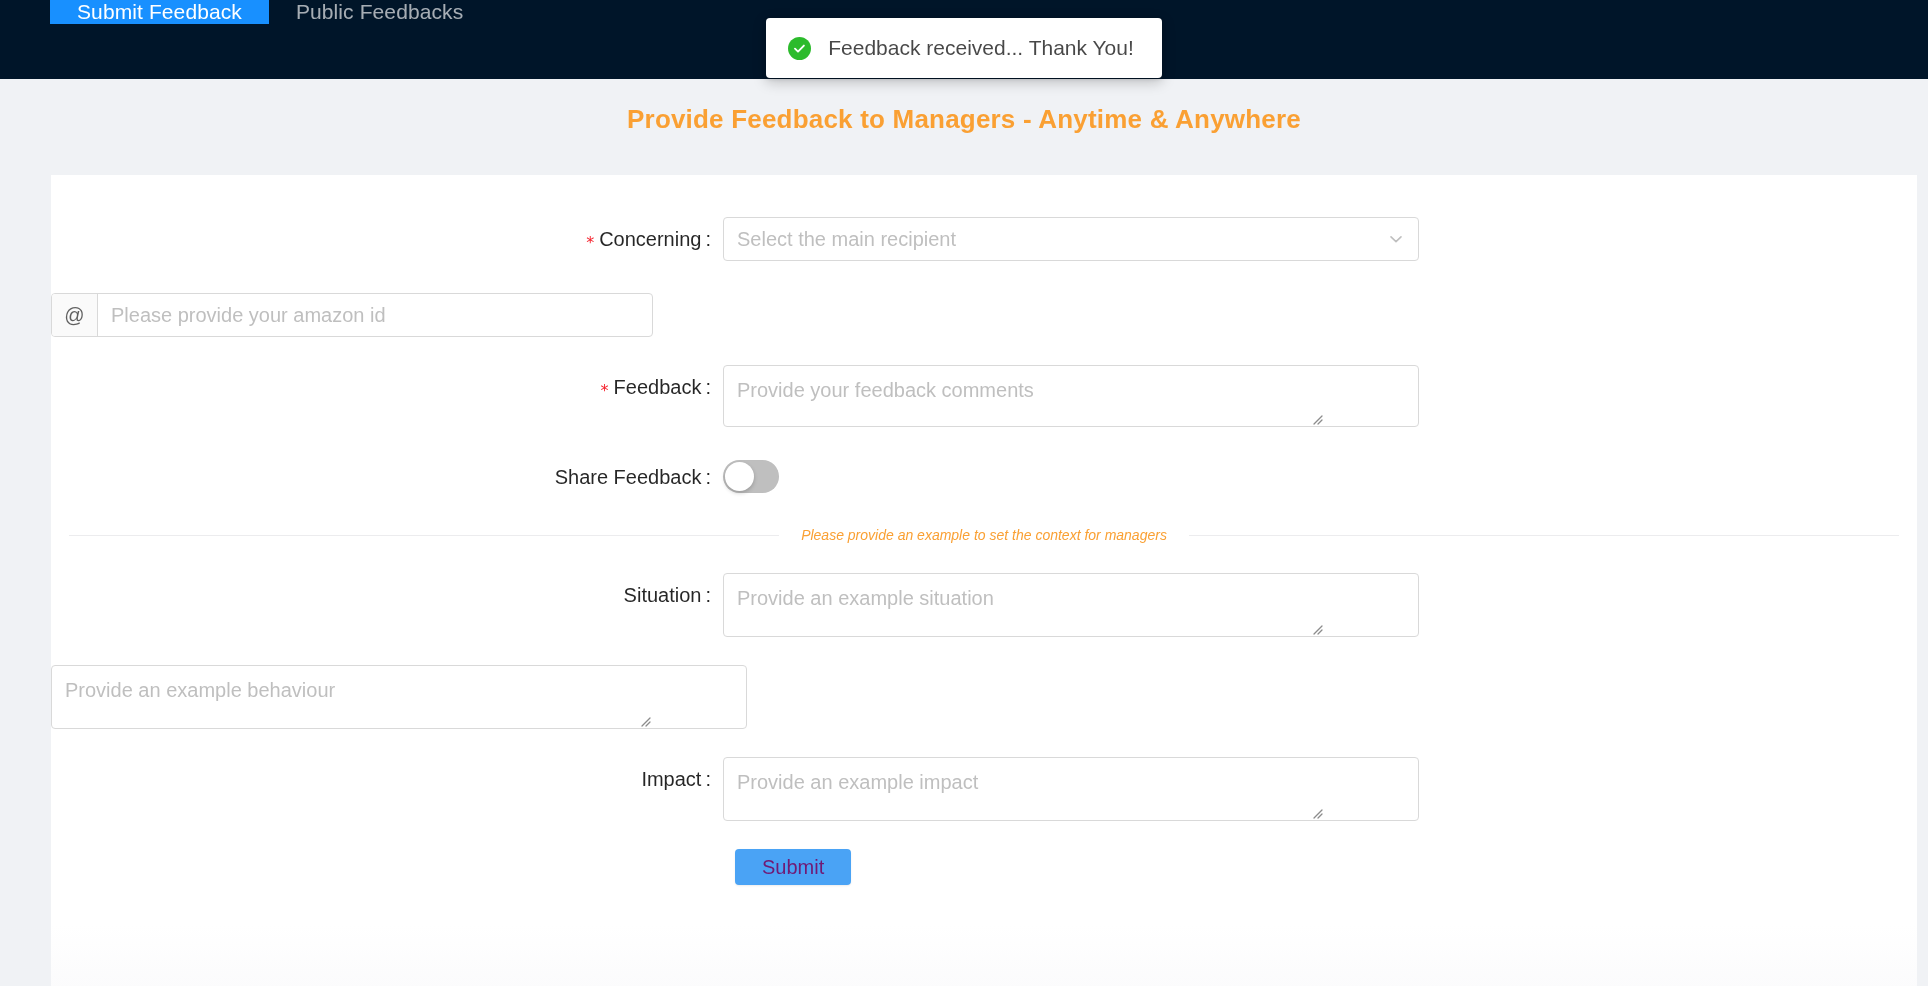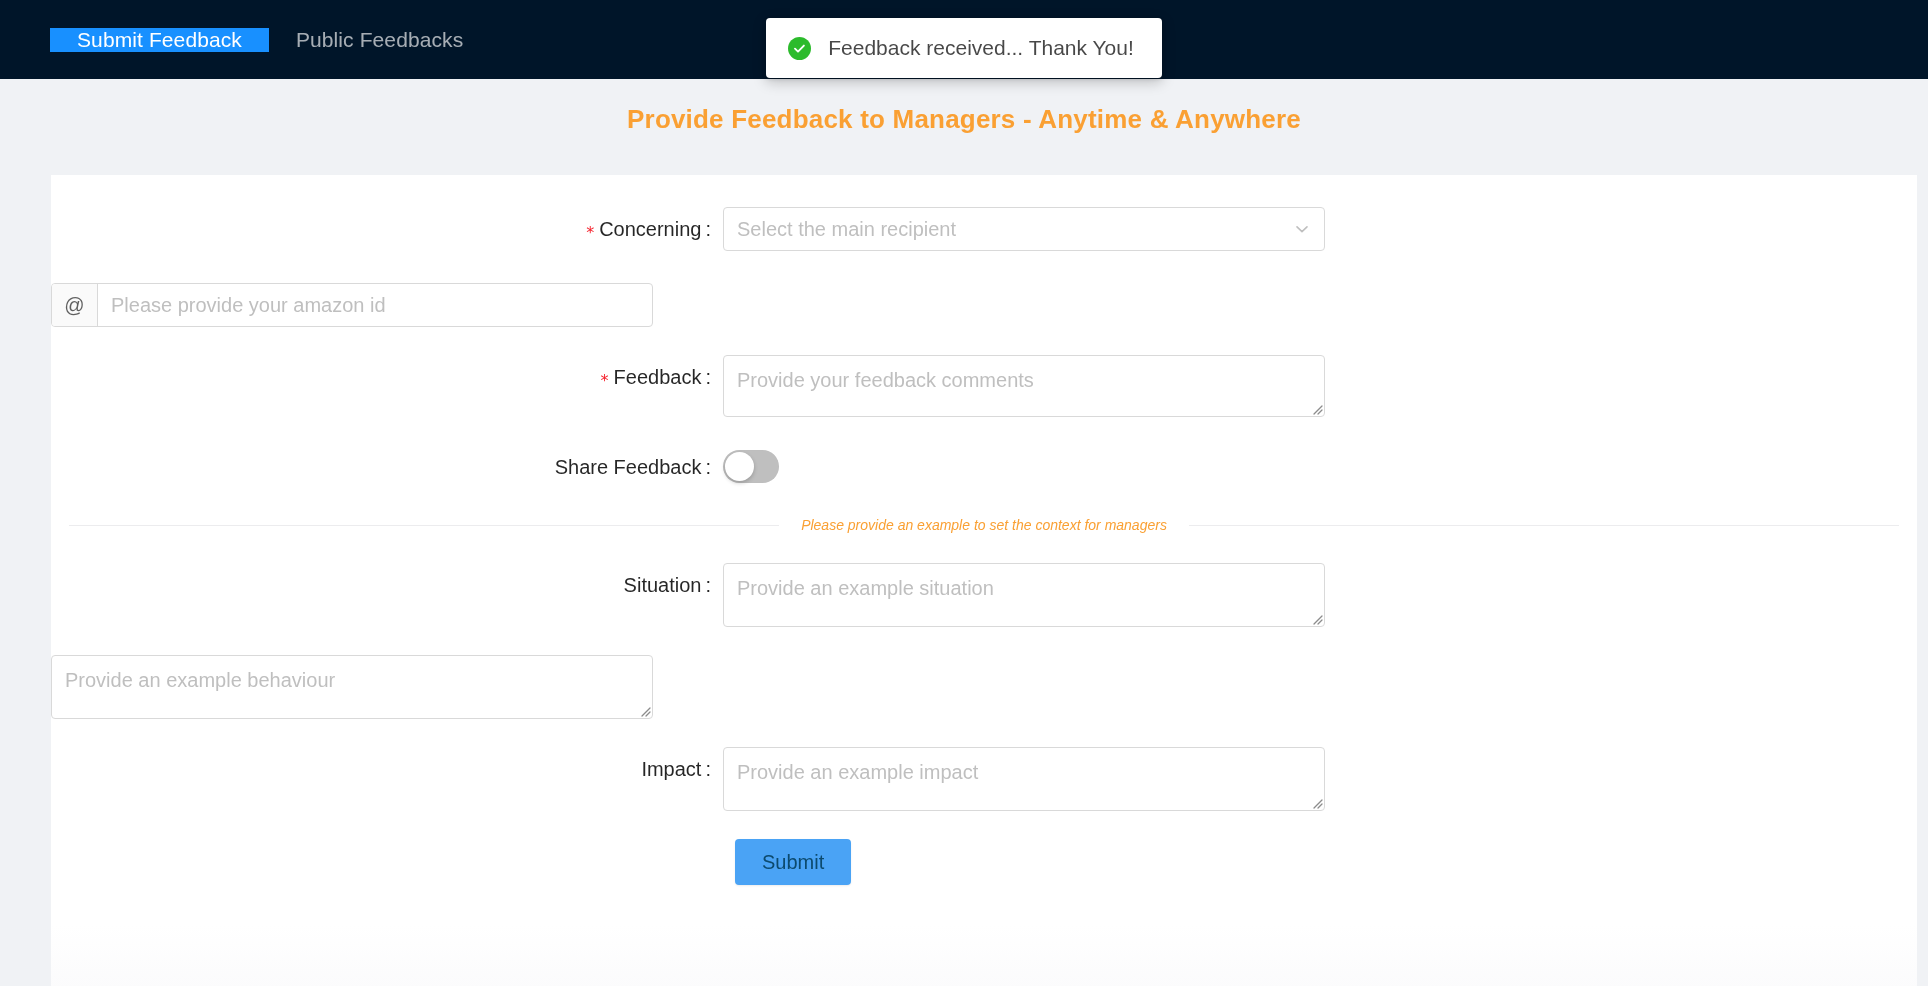--- a/index.html
+++ b/index.html
@@ -11,21 +11,21 @@
     font-family: "Liberation Sans", sans-serif;
     background: #f0f2f5;
   }
 
   
   .navbar {
     position: relative;
     height: 79px;
     background: #001529;
     display: flex;
-    align-items: center;
+    align-items: flex-start;
     padding-left: 50px;
   }
   .nav-tab {
     display: flex;
     align-items: center;
     padding: 0 27px;
     font-size: 21px;
     color: rgba(255,255,255,0.65);
     cursor: pointer;
     user-select: none;
@@ -90,21 +90,21 @@
     position: absolute;
     left: 51px;
     right: 11px;
     top: 96px;
     bottom: -40px;
     background: #ffffff;
     background-image: linear-gradient(to bottom, #ffffff 0%, #ffffff 88%, #fbfbfc 96%, #f3f4f6 100%);
   }
 
   
-  .form { padding-top: 32px; }
+  .form { padding-top: 42px; }
   .form-row {
     display: flex;
     align-items: flex-start;
     margin-bottom: 28px;
   }
   .form-label {
     width: 672px;
     flex: 0 0 672px;
     text-align: right;
     font-size: 20px;
@@ -117,21 +117,21 @@
     color: #f5222d;
     font-family: "DejaVu Sans", sans-serif;
     font-size: 16px;
     vertical-align: -2px;
     margin-right: 5px;
   }
   .form-label .colon { margin-left: 4px; }
   .form-control { width: 602px; flex: 0 0 602px; }
 
   .ctrl {
-    width: 602px;
+    width: 696px;
     border: 1px solid #d9d9d9;
     border-radius: 4px;
     background: #ffffff;
     font-size: 20px;
     color: rgba(0,0,0,0.85);
     font-family: "Liberation Sans", sans-serif;
     outline: none;
   }
   .ctrl::placeholder { color: #bfbfbf; }
 
@@ -235,24 +235,24 @@
     font-style: italic;
     font-size: 14px;
     white-space: nowrap;
   }
 
   
   .submit-row { display: flex; }
   .submit-spacer { width: 684px; flex: 0 0 684px; }
   .submit-btn {
     background: #4aa3f5;
-    color: #0c4a6e;
+    color: #701a75;
     border: none;
     border-radius: 4px;
-    height: 46px;
+    height: 36px;
     padding: 0 27px;
     font-size: 20px;
     font-family: "Liberation Sans", sans-serif;
     cursor: pointer;
     box-shadow: 0 1px 2px rgba(0,0,0,0.08);
   }
 </style>
 </head>
 <body>
 

